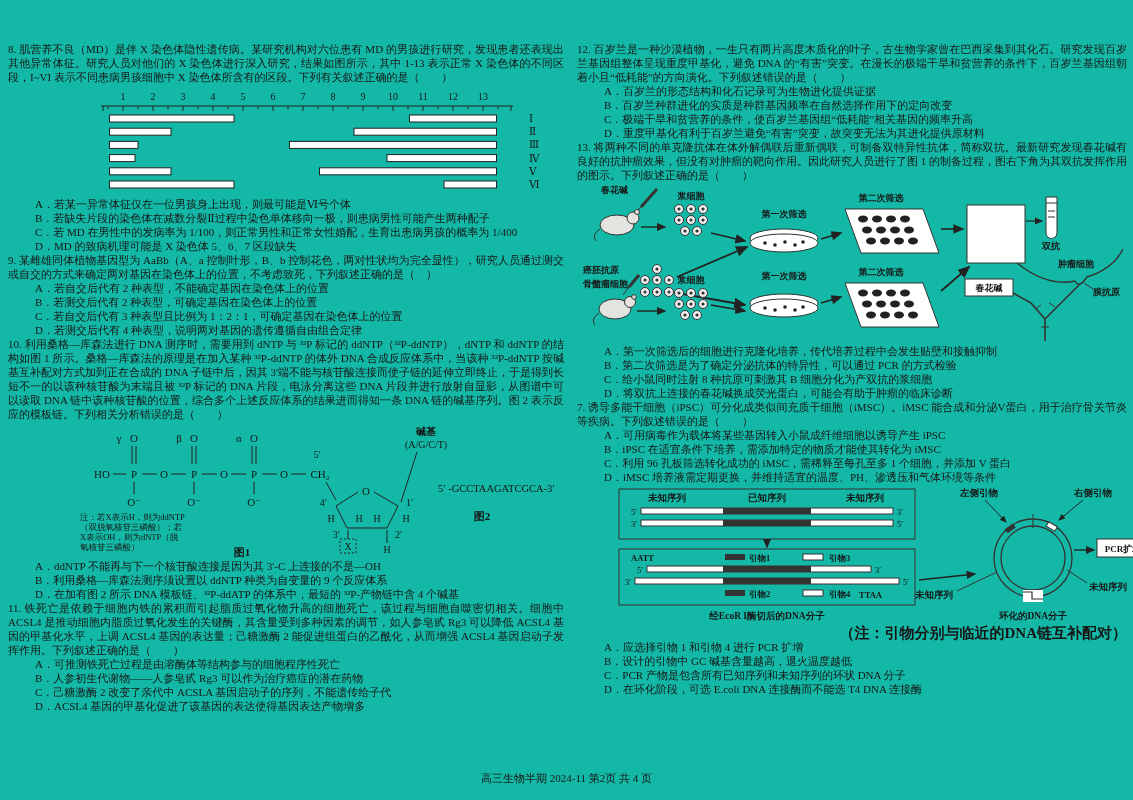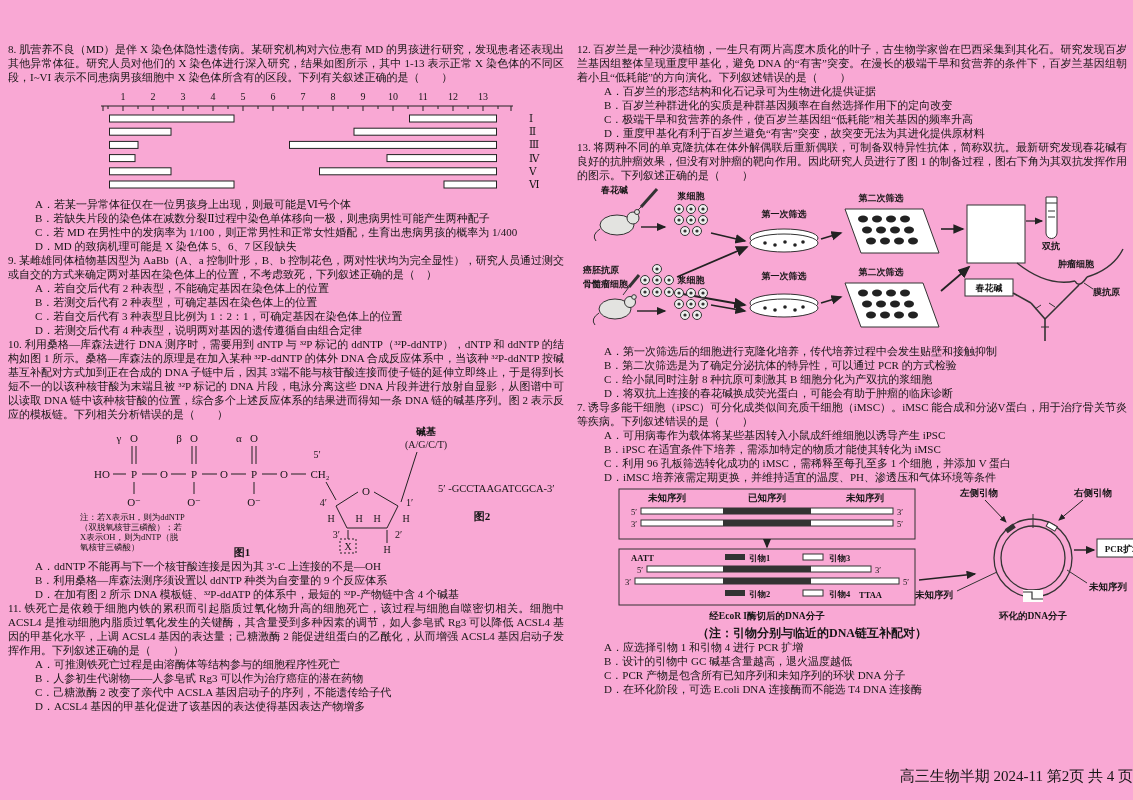--- a/index.html
+++ b/index.html
@@ -1,28 +1,28 @@
 <!DOCTYPE html>
 <html><head>
 <meta charset="utf-8">
 <style>
   *{box-sizing:border-box;}
   html,body{margin:0;padding:0;background:#e8e8e6;}
-  .page{position:relative;width:1133px;height:800px;margin:0 auto;background:#f9a8d4;
+  .page{position:relative;width:1133px;height:800px;margin:0 auto;background:#14b8a6;
         font-family:"Liberation Serif","DejaVu Serif",serif;color:#161616;overflow:hidden;}
   .col{position:absolute;top:42px;font-size:11px;line-height:14px;text-align:justify;}
   .col-left{left:8px;width:556px;}
   .col-right{left:577px;width:550px;}
   .stem{margin:0;}
   .opt{padding-left:27px;}
   .fig{text-align:left;}
   svg{display:block;}
   svg text{font-family:"Liberation Serif","DejaVu Serif",serif;fill:#161616;}
   .dl{font-weight:bold;}
-  .footer{position:absolute;left:0;right:0;bottom:14px;text-align:right;font-size:15px;}
+  .footer{position:absolute;left:0;right:0;bottom:14px;text-align:center;font-size:11px;}
 </style>
 </head>
 <body>
 
 <div class="page">
 
   <div class="col col-left">
 
     <div class="q">
       <p class="stem">8. 肌营养不良（MD）是伴 X 染色体隐性遗传病。某研究机构对六位患有 MD 的男孩进行研究，发现患者还表现出其他异常体征。研究人员对他们的 X 染色体进行深入研究，结果如图所示，其中 1-13 表示正常 X 染色体的不同区段，I~VI 表示不同患病男孩细胞中 X 染色体所含有的区段。下列有关叙述正确的是（　　）</p>
@@ -494,21 +494,21 @@
           <text x="346" y="112" text-anchor="end" class="dl" font-size="9.5">未知序列</text>
           <line x1="350" y1="105" x2="390" y2="86" stroke="#333"></line>
           <text x="482" y="104" class="dl" font-size="9.5">未知序列</text>
           <line x1="480" y1="97" x2="460" y2="84" stroke="#333"></line>
           <text x="426" y="133" text-anchor="middle" class="dl" font-size="9.5">环化的DNA分子</text>
           <line x1="467" y1="64" x2="487" y2="64" stroke="#222" stroke-width="1.4" marker-end="url(#arr)"></line>
           <rect x="490" y="53" width="52" height="18" fill="#fff" stroke="#333"></rect>
           <text x="516" y="66" text-anchor="middle" class="dl" font-size="9">PCR扩增</text>
         </svg>
       </div>
-      <div class="dl" style="text-align:left;padding-left:120px;font-size:12px">（注：引物分别与临近的DNA链互补配对）</div>
+      <div class="dl" style="text-align:right;padding-left:120px;font-size:15px">（注：引物分别与临近的DNA链互补配对）</div>
       <div class="opt">A．应选择引物 1 和引物 4 进行 PCR 扩增</div>
       <div class="opt">B．设计的引物中 GC 碱基含量越高，退火温度越低</div>
       <div class="opt">C．PCR 产物是包含所有已知序列和未知序列的环状 DNA 分子</div>
       <div class="opt">D．在环化阶段，可选 E.coli DNA 连接酶而不能选 T4 DNA 连接酶</div>
     </div>
   </div>
 
   <div class="footer">高三生物半期  2024-11   第2页   共 4 页</div>
 </div>
 

